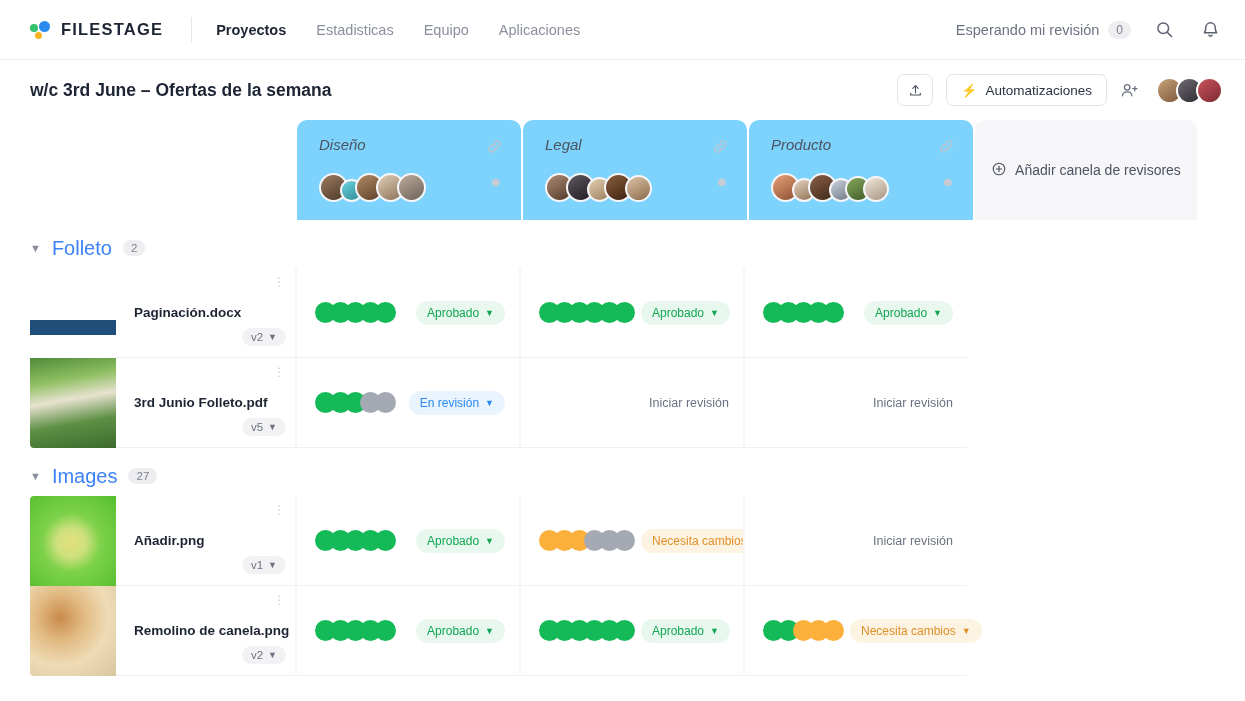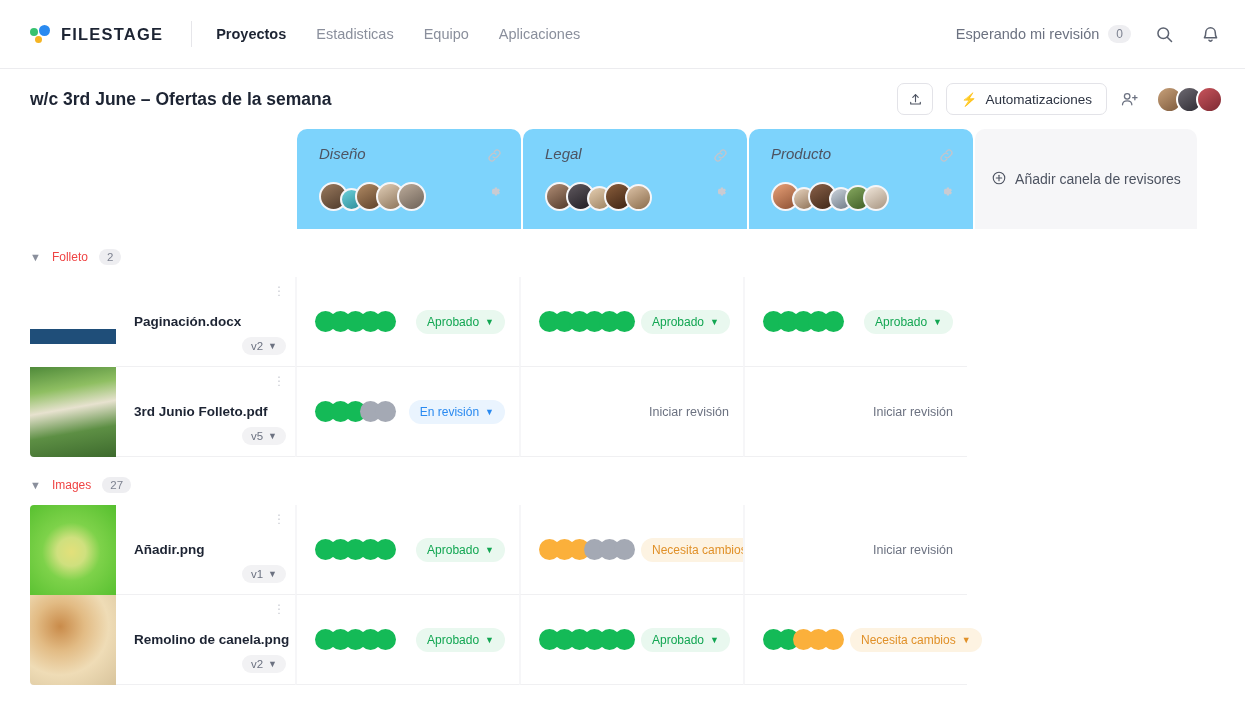--- a/index.html
+++ b/index.html
@@ -6,21 +6,21 @@
   html, body {
     width: 1245px; height: 701px;
     font-family: "Liberation Sans", sans-serif;
     background: #ffffff;
     color: #3c4257;
     overflow: hidden;
   }
 
   
   .topnav {
-    height: 69px;
+    height: 60px;
     display: flex;
     align-items: center;
     padding: 0 22px 0 30px;
     border-bottom: 1px solid #ececef;
     background: #fff;
   }
   .brand { display: flex; align-items: center; gap: 9px; }
   .logo-dots { position: relative; width: 22px; height: 22px; }
   .logo-dots i { position: absolute; border-radius: 50%; display: block; }
   .dot-green  { width: 8px;  height: 8px;  background: #37c26f; left: 0px;  top: 5px; }
@@ -94,21 +94,21 @@
     display: flex; align-items: center; justify-content: center;
     gap: 8px; color: #4d5361; font-size: 14px; cursor: pointer;
   }
 
   
   .section-head {
     display: flex; align-items: center; gap: 11px;
     height: 40px; margin-top: 8px; cursor: pointer;
   }
   .chev { color: #8a8f9c; font-size: 11px; }
-  .section-name { font-size: 12px; color: #ef4444; }
+  .section-name { font-size: 20px; color: #3b82f6; }
   .section-count {
     background: #eeeef1; color: #7d8290; font-size: 11.5px;
     border-radius: 9px; padding: 2px 8px; min-width: 22px; text-align: center;
   }
 
   .rows { border-radius: 4px; overflow: hidden; }
   .row { display: flex; height: 90px; }
   .file-cell {
     width: 265px; background: #fff; display: flex; align-items: center;
     position: relative; border-bottom: 1px solid #f0f0f2; cursor: pointer;

